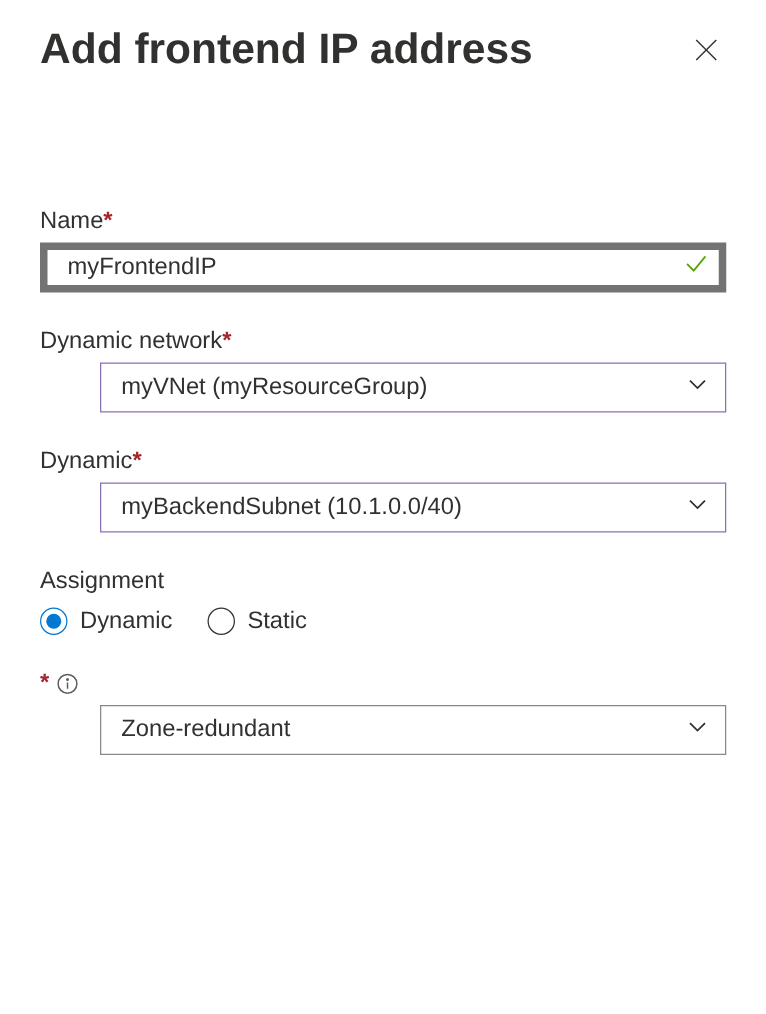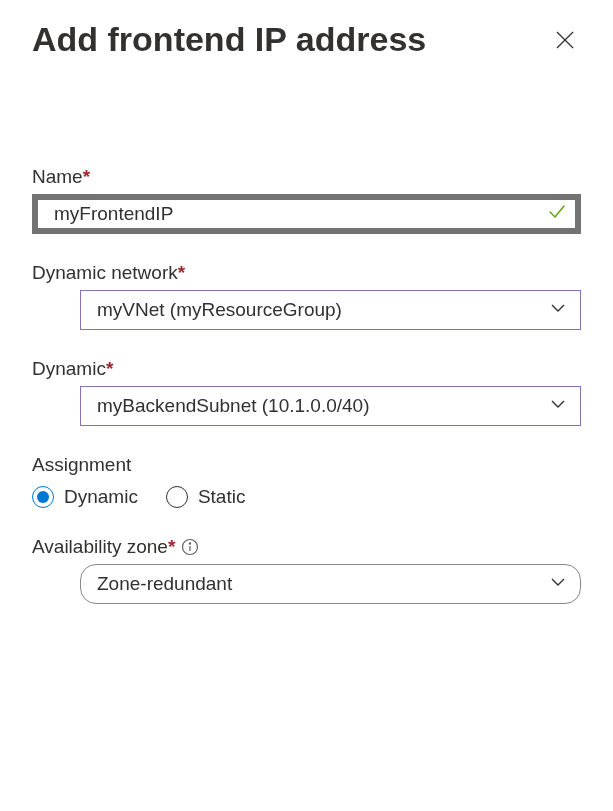--- a/index.html
+++ b/index.html
@@ -77,21 +77,20 @@
       border: 1px solid #8b6fb5;
       padding: 0 44px 0 16px;
       font-size: 19px;
       color: #323130;
       background: #fff;
       display: flex;
       align-items: center;
     }
     .select-box.gray-border {
       border-color: #8a8886;
-      border-radius: 16px;
     }
     .chevron-icon {
       position: absolute;
       right: 14px;
       top: 50%;
       transform: translateY(-50%);
       color: #323130;
     }
     .radio-group {
       display: flex;
@@ -207,21 +206,20 @@
     </div>
     <div class="radio-option">
       <div class="radio-circle"></div>
       <span class="radio-label">Static</span>
     </div>
   </div>
 </div>
 
 <div class="field-group">
   <div class="field-label">
-    <span>Availability zone</span>
     <span class="required">*</span>
     <span class="info-icon">
       <svg width="18" height="18" viewBox="0 0 18 18" stroke="#605e5c" stroke-width="1.2" fill="none">
         <circle cx="9" cy="9" r="7.5"></circle>
         <circle cx="9" cy="5.5" r="0.6" fill="#605e5c"></circle>
         <line x1="9" y1="8" x2="9" y2="13"></line>
       </svg>
     </span>
   </div>
   <div class="select-wrapper">

